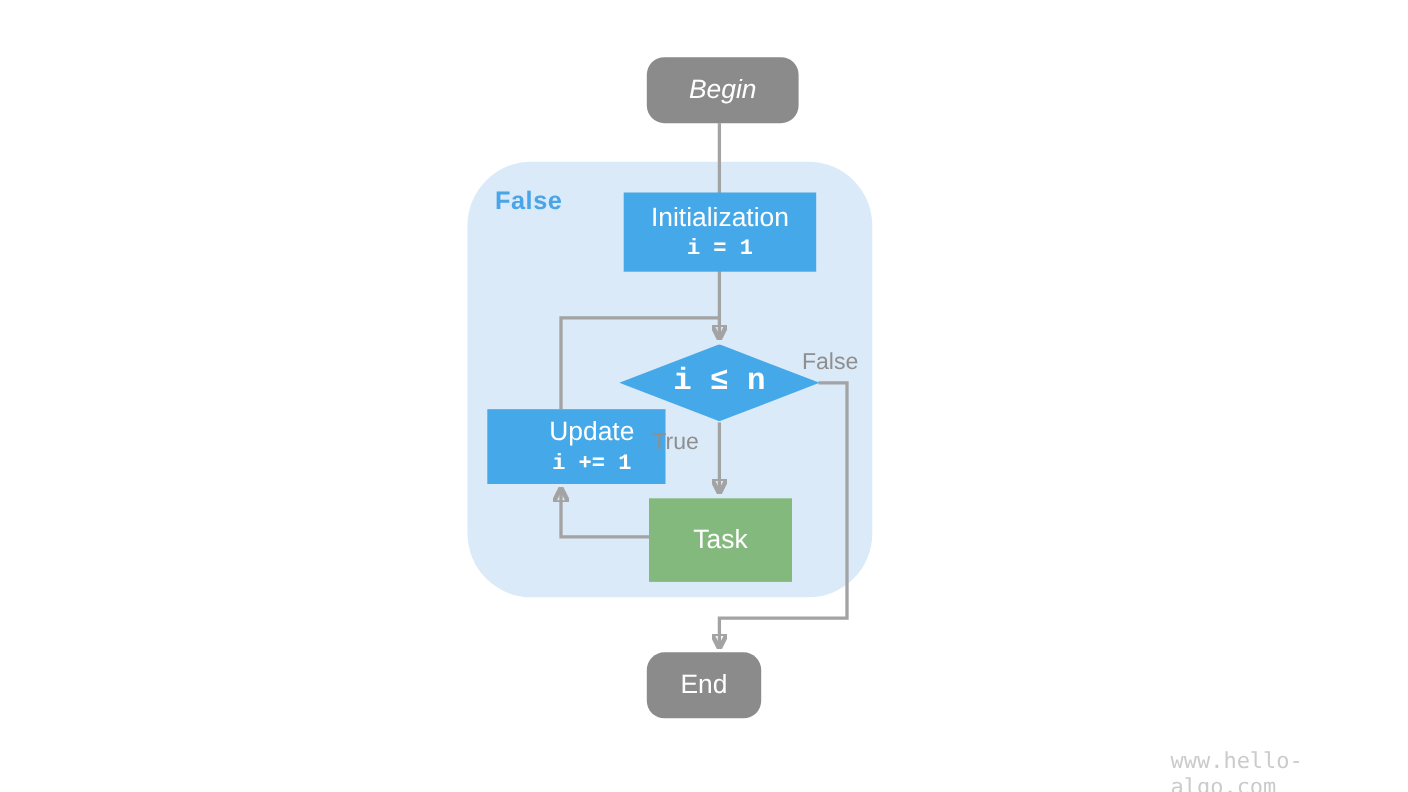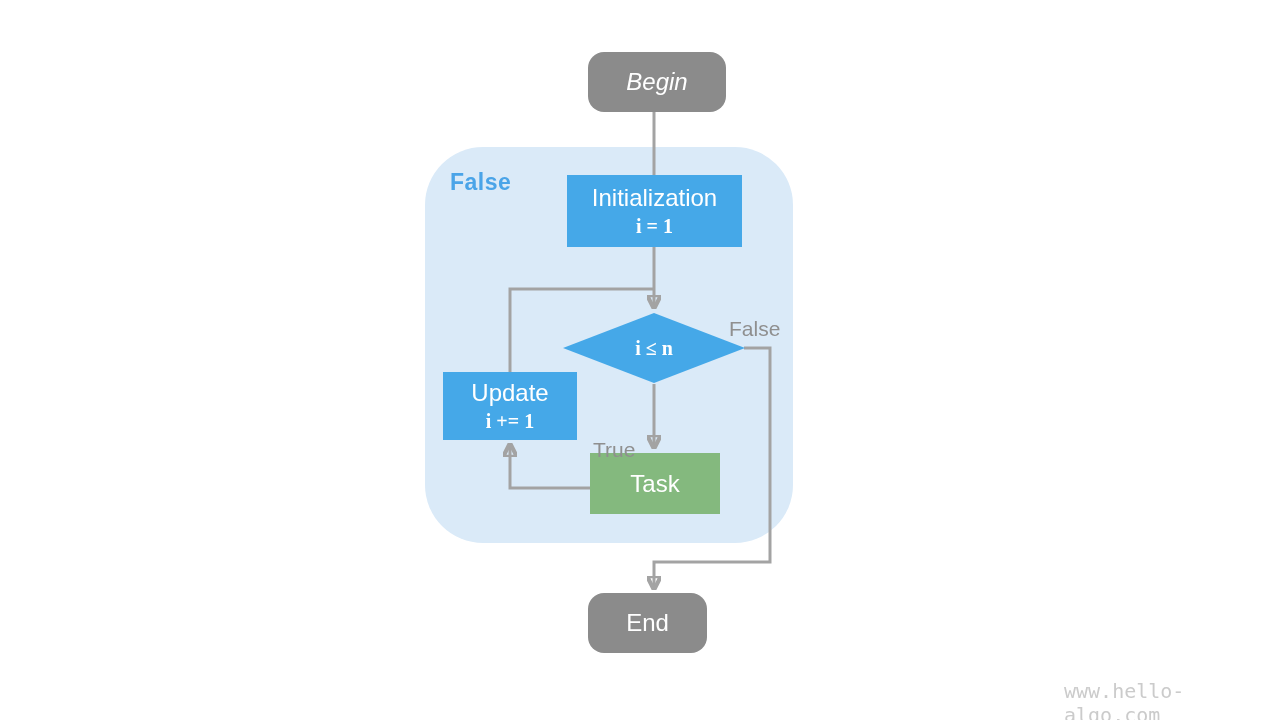--- a/index.html
+++ b/index.html
@@ -54,55 +54,55 @@
     justify-content: center;
     color: #ffffff;
     text-align: center;
     line-height: 1.15;
   }
   .node .lbl {
     font-size: 24px;
     font-weight: 500;
   }
   .node .code {
-    font-family: Liberation Serif, serif;
+    font-family: Liberation Mono, monospace;
     font-size: 20px;
     font-weight: 600;
     margin-top: 3px;
   }
   .terminal {
     background: #8b8b8b;
     border-radius: 16px;
   }
   .process-blue { background: #45a8e8; }
   .process-green { background: #84b97e; }
 
   #node-begin  { left: 588px; top: 52px;  width: 138px; height: 60px; font-style: italic; }
   #node-init   { left: 567px; top: 175px; width: 175px; height: 72px; }
-  #node-update { left: 443px; top: 372px; width: 134px; height: 68px; }
-  #node-task   { left: 590px; top: 453px; width: 130px; height: 61px; }
-  #node-end    { left: 588px; top: 593px; width: 119px; height: 60px; }
+  #node-update { left: 443px; top: 372px; width: 134px; height: 68px; padding-left: 28px; }
+  #node-task   { left: 590px; top: 453px; width: 130px; height: 76px; }
+  #node-end    { left: 588px; top: 593px; width: 104px; height: 60px; }
 
   #node-cond {
     left: 563px;
     top: 313px;
     width: 182px;
     height: 70px;
     background: #45a8e8;
     clip-path: polygon(50% 0%, 100% 50%, 50% 100%, 0% 50%);
   }
-  #node-cond .code { font-size: 20px; margin-top: 0; }
+  #node-cond .code { font-size: 28px; margin-top: 0; }
 
   .branch-label {
     position: absolute;
     font-size: 21px;
     font-weight: normal;
     color: #8f8f8f;
   }
-  #label-true  { left: 593px; top: 390px; margin-top: 48px; }
+  #label-true  { left: 593px; top: 390px; }
   #label-false { left: 729px; top: 317px; }
 
   .watermark {
     position: absolute;
     left: 1064px;
     top: 679px;
     font-family: "DejaVu Sans Mono", monospace;
     font-size: 20px;
     color: #cbcbcb;
   }

